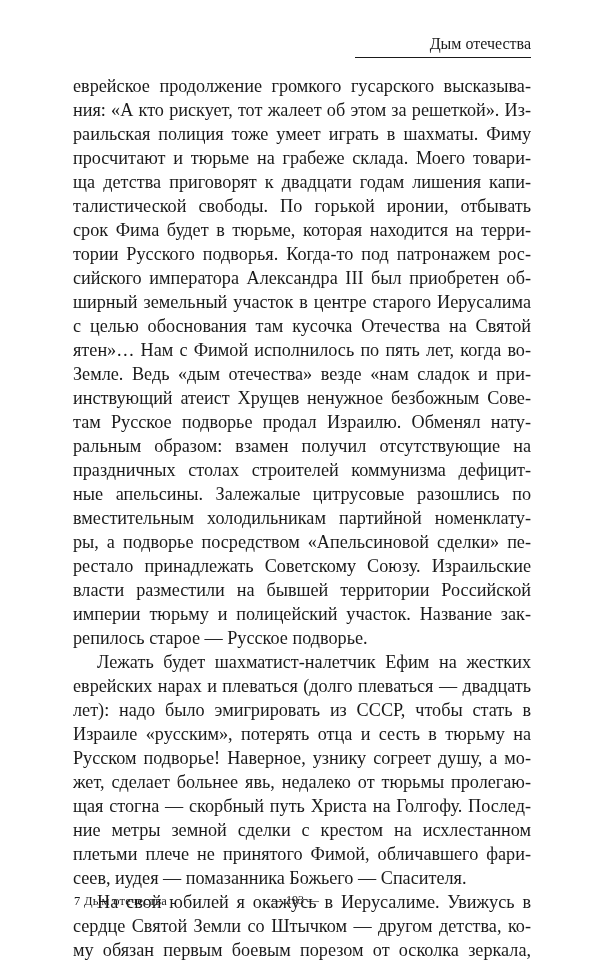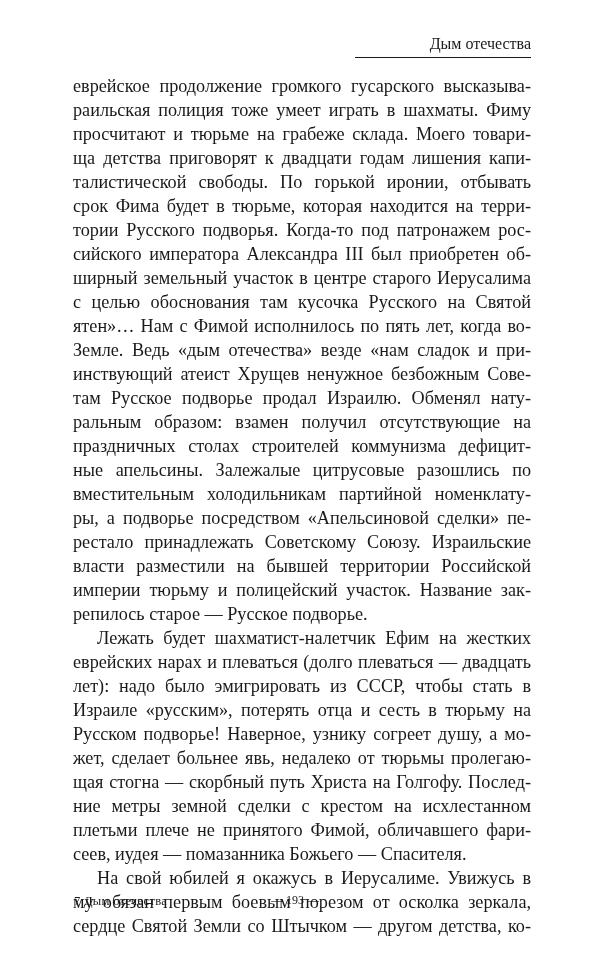--- a/index.html
+++ b/index.html
@@ -20,29 +20,30 @@
            font-size: 12px; line-height: 22px; }
 </style>
 </head>
 <body>
 
 <div class="running-head">Дым отечества</div>
 <div class="head-rule"></div>
 
 <div class="body-text" id="body-text">
     <span class="line">еврейское продолжение громкого гусарского высказыва-</span>
+    <span class="line">ния: «А кто рискует, тот жалеет об этом за решеткой». Из-</span>
     <span class="line">раильская полиция тоже умеет играть в шахматы. Фиму</span>
     <span class="line">просчитают и тюрьме на грабеже склада. Моего товари-</span>
     <span class="line">ща детства приговорят к двадцати годам лишения капи-</span>
     <span class="line">талистической свободы. По горькой иронии, отбывать</span>
     <span class="line">срок Фима будет в тюрьме, которая находится на терри-</span>
     <span class="line">тории Русского подворья. Когда-то под патронажем рос-</span>
     <span class="line">сийского императора Александра III был приобретен об-</span>
     <span class="line">ширный земельный участок в центре старого Иерусалима</span>
-    <span class="line">с целью обоснования там кусочка Русского на Святой</span>
+    <span class="line">с целью обоснования там кусочка Отечества на Святой</span>
     <span class="line">ятен»… Нам с Фимой исполнилось по пять лет, когда во-</span>
     <span class="line">Земле. Ведь «дым отечества» везде «нам сладок и при-</span>
     <span class="line">инствующий атеист Хрущев ненужное безбожным Сове-</span>
     <span class="line">там Русское подворье продал Израилю. Обменял нату-</span>
     <span class="line">ральным образом: взамен получил отсутствующие на</span>
     <span class="line">праздничных столах строителей коммунизма дефицит-</span>
     <span class="line">ные апельсины. Залежалые цитрусовые разошлись по</span>
     <span class="line">вместительным холодильникам партийной номенклату-</span>
     <span class="line">ры, а подворье посредством «Апельсиновой сделки» пе-</span>
     <span class="line">рестало принадлежать Советскому Союзу. Израильские</span>
@@ -53,18 +54,18 @@
     <span class="line">еврейских нарах и плеваться (долго плеваться — двадцать</span>
     <span class="line">лет): надо было эмигрировать из СССР, чтобы стать в</span>
     <span class="line">Израиле «русским», потерять отца и сесть в тюрьму на</span>
     <span class="line">Русском подворье! Наверное, узнику согреет душу, а мо-</span>
     <span class="line">жет, сделает больнее явь, недалеко от тюрьмы пролегаю-</span>
     <span class="line">щая стогна — скорбный путь Христа на Голгофу. Послед-</span>
     <span class="line">ние метры земной сделки с крестом на исхлестанном</span>
     <span class="line">плетьми плече не принятого Фимой, обличавшего фари-</span>
     <span class="line last">сеев, иудея — помазанника Божьего — Спасителя.</span>
     <span class="line indent">На свой юбилей я окажусь в Иерусалиме. Увижусь в</span>
+    <span class="line">сердце Святой Земли со Штычком — другом детства, ко-</span>
     <span class="line">му обязан первым боевым порезом от осколка зеркала,</span>
-    <span class="line">сердце Святой Земли со Штычком — другом детства, ко-</span>
   </div>
 
 <div class="footer-sig">7 Дым отечества</div>
 <div class="folio">— 193 —</div>
 
 </body></html>

